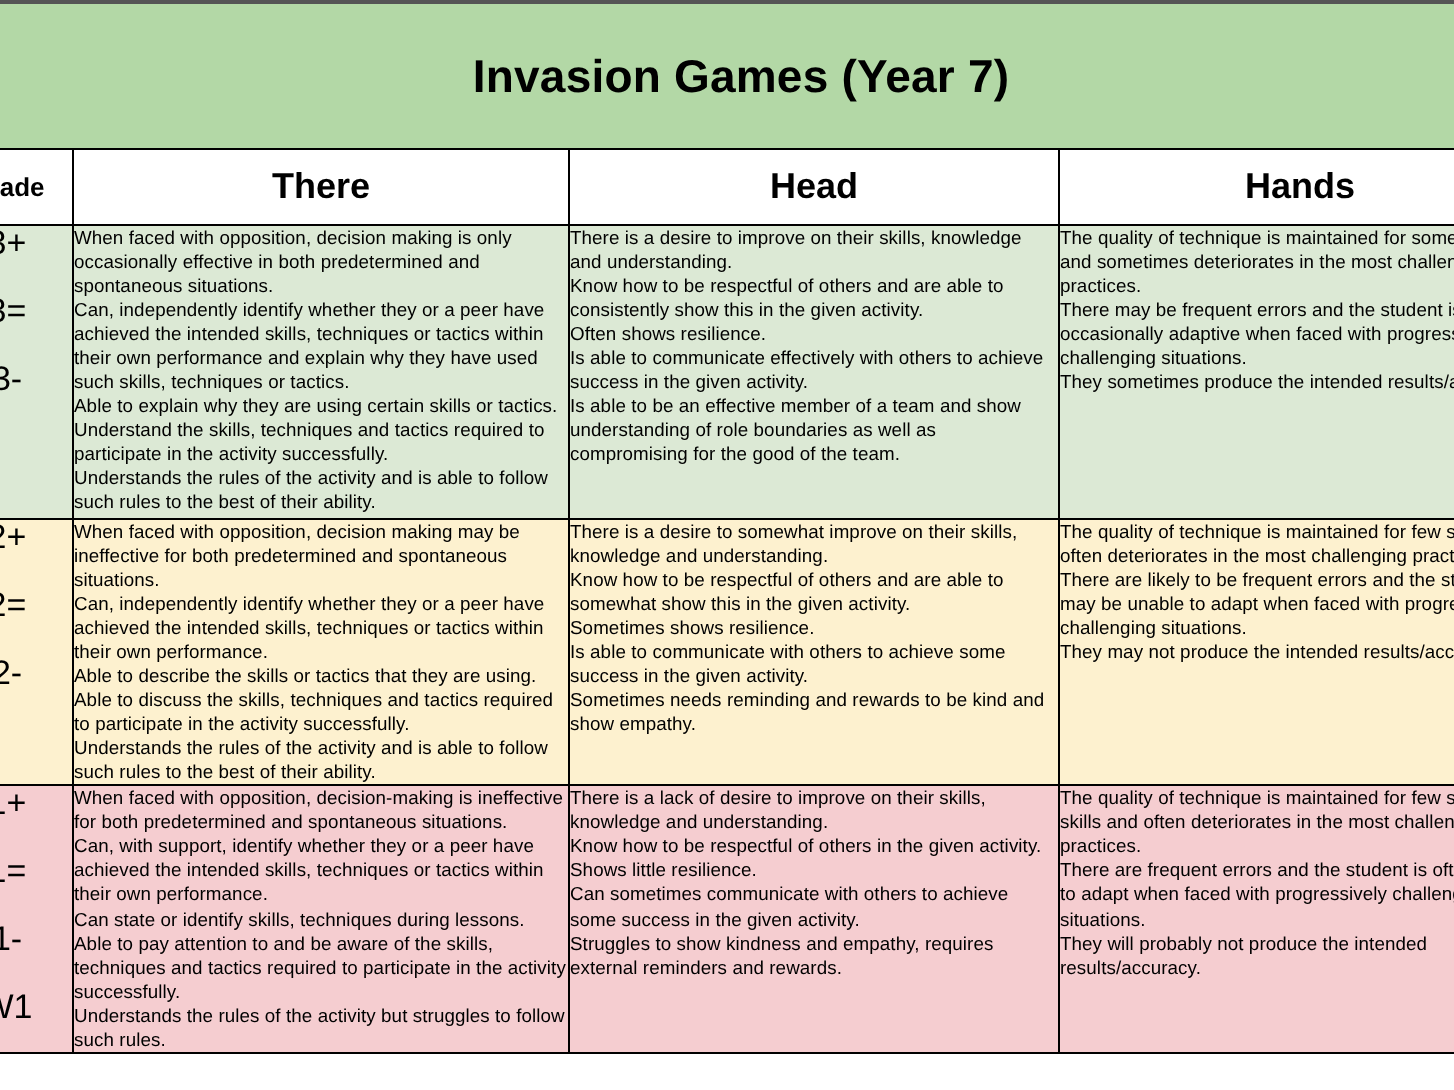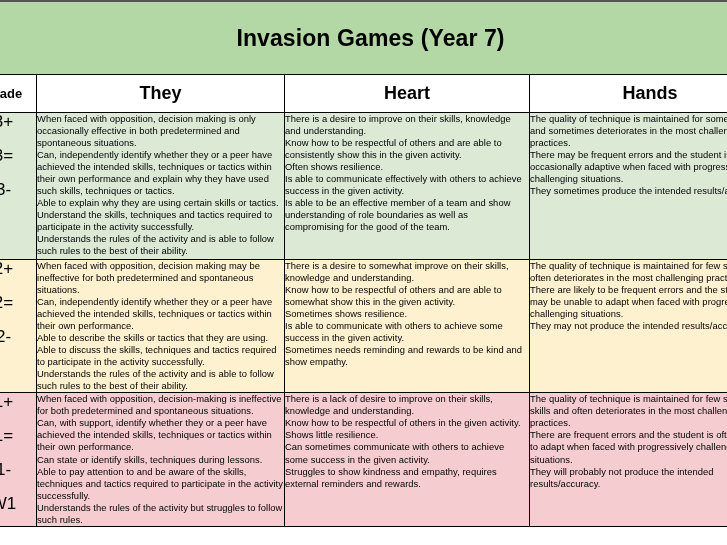--- a/index.html
+++ b/index.html
@@ -124,24 +124,24 @@
         <td class="title-cell" colspan="4">
           <div class="title-text">Invasion Games (Year 7)</div>
         </td>
       </tr>
 
       <tr class="head-row">
         <td>
           <div class="grade-head-text">Grade</div>
         </td>
         <td>
-          <div class="col-head-text">They</div>
-        </td>
-        <td>
-          <div class="col-head-text">Heart</div>
+          <div class="col-head-text">There</div>
+        </td>
+        <td>
+          <div class="col-head-text">Head</div>
         </td>
         <td>
           <div class="col-head-text">Hands</div>
         </td>
       </tr>
 
       <tr class="row-green r-green">
         <td class="grade-cell">
           <div class="grade-list">
             <span class="grade-item">3+</span>

